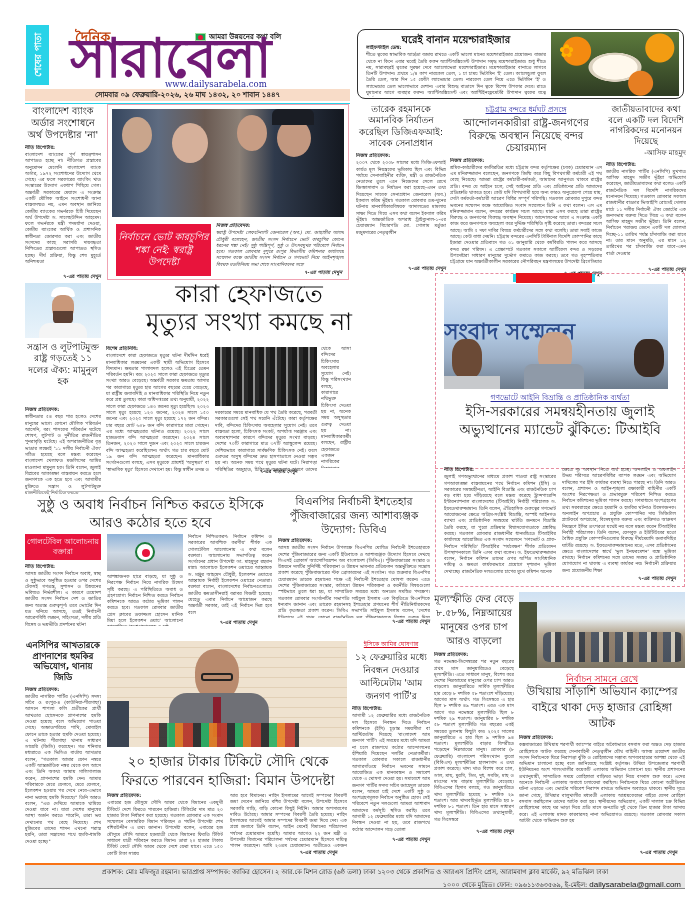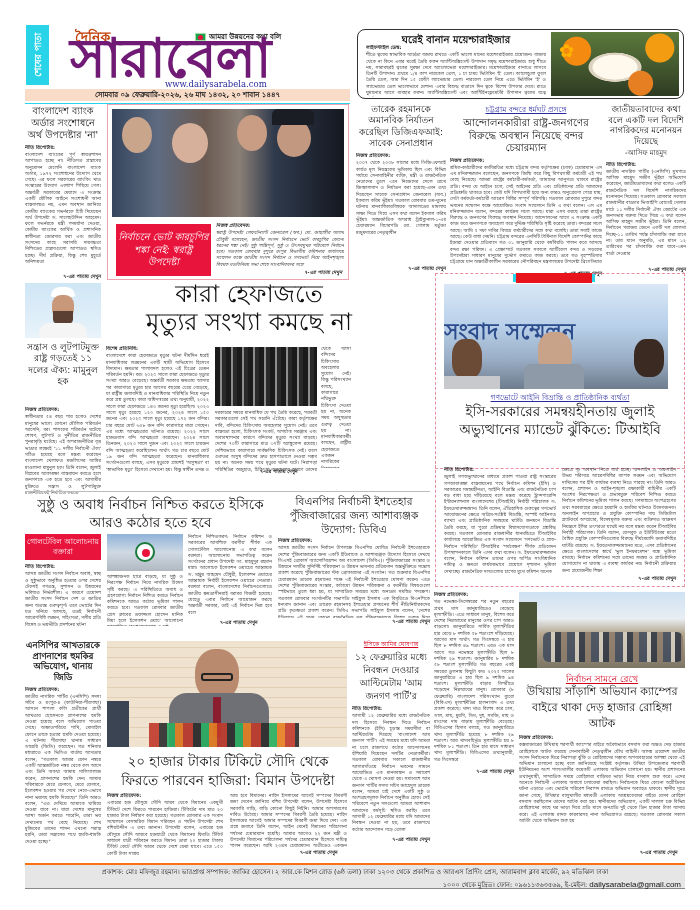--- a/index.html
+++ b/index.html
@@ -92,21 +92,21 @@
   <div class="hl" style="font-size:10px;margin:1px 0 3px;text-align:center;">আন্দোলনকারীরা রাষ্ট্র-জনগণের বিরুদ্ধে অবস্থান নিয়েছে বন্দর চেয়ারম্যান</div>
   <div class="body-text" style="height:112px;">
     <span class="byline">নিজস্ব প্রতিবেদক:</span>
     <span>শ্রমিক-কর্মচারীদের কর্মবিরতির মধ্যে চট্টগ্রাম বন্দর কর্তৃপক্ষের (চবক) চেয়ারম্যান এস এম মনিরুজ্জামান বলেছেন, জনগণকে জিম্মি করে কিছু বিপথগামী কর্মচারী এই পথ বেছে নিয়েছে। আমরা রাষ্ট্রের কর্মচারী-কর্মকর্তা, আমাদের আনুগত্য থাকবে রাষ্ট্রের প্রতি। বন্দর যে আইনে চলে, সেই আইনের প্রতি এবং প্রতিষ্ঠানের প্রতি আমাদের প্রতিশ্রুতি থাকতে হবে। কেউ যদি বিপথগামী হয়ে অন্য কারও অনুপ্রেরণা পেয়ে যায়, সেটা কর্মকর্তা-কর্মচারী আচরণ বিধির সম্পূর্ণ পরিপন্থি। গতকাল রোববার দুপুরে বন্দর ভবনের সম্মেলন কক্ষে আয়োজিত সংবাদ সম্মেলনে তিনি এ কথা বলেন। এস এম মনিরুজ্জামান বলেন, বন্দরের কার্যক্রম সচল আছে। যারা এসব করছে তারা রাষ্ট্রের বিরুদ্ধে ও জনগণের বিরুদ্ধে অবস্থান নিয়েছে। আন্দোলনের আগে এ সংক্রান্ত একটি কাজ করে জনগণকে অবহেলা করে দুর্ভিক্ষ পরিস্থিতি সৃষ্টি করেছে তারা। বন্দরের সচল আছে। আমি ৫ দফা দাবির বিষয়ে কর্মচারীদের সঙ্গে কথা বলেছি। তারা সবাই কাজে আছে। কেউ বাধা দেয়নি। চট্টগ্রাম বন্দরের এনসিটি টার্মিনাল বিদেশি কোম্পানির কাছে ইজারা দেওয়ার প্রতিবাদে গত ৩১ জানুয়ারি থেকে কর্মবিরতি পালন করে আসছে বন্দর রক্ষা পরিষদ। এ প্রেক্ষাপটে গতকাল সকালে আর্টিকেল বন্দর ও সড়কের উপদেষ্টারা সাধারণ মানুষের দুর্ভোগ কমাতে কাজ করছে। তবে গত বৃহস্পতিবার চট্টগ্রামে যান অন্তর্বর্তীকালীন সরকারের নৌপরিবহন মন্ত্রণালয়ের উপদেষ্টা ব্রিগেডিয়ার</span>
   </div>
   <span class="cont">৭-এর পাতায় দেখুন</span>
 </div>
 
 <div class="abs" style="left:606px;top:104px;width:80px;height:176px;">
   <div class="hl" style="font-size:8.5px;">জাতীয়তাবাদের কথা বলে একটি দল বিদেশি নাগরিকদের মনোনয়ন দিয়েছে</div>
-  <div style="text-align:center;font-size:7px;margin-bottom:3px;">-আসিফ মাহমুদ</div>
+  <div style="text-align:right;font-size:7px;margin-bottom:3px;">-আসিফ মাহমুদ</div>
   <div class="body-text" style="height:104px;">
     <span class="byline">নীতি রিপোর্টার:</span>
     <span>জাতীয় নাগরিক পার্টির (এনসিপি) মুখপাত্র আসিফ মাহমুদ সজীব ভূঁইয়া অভিযোগ করেছেন, জাতীয়তাবাদের কথা বলেও একটি রাজনৈতিক দল বিদেশি নাগরিকদের মনোনয়ন দিয়েছে। গতকাল রোববার সকালে রাজধানীর বাড্ডার ভিআইপি রোডেই খেলার মাঠে ১১ দলীয় নির্বাচনী ঐক্য জোটের এক জনসভায় বক্তব্য দিতে গিয়ে এ কথা বলেন আসিফ মাহমুদ সজীব ভূঁইয়া। তিনি বলেন, নির্বাচনে পরাজয় জেনে একটি দল ষোলখা দিচ্ছে-১১ তারিখ পর্যন্ত চাঁদাবাজি করা যাবে না। তার মানে অনুমতি, এর মানে ১২ তারিখের পর চাঁদাবাজি করা যাবে-এমন বার্তা দেওয়ার</span>
   </div>
   <span class="cont">৭-এর পাতায় দেখুন</span>
 </div>
 
 <div class="abs" style="left:25px;top:283px;width:76px;height:200px;">
   <div class="photo" style="width:76px;height:55px;background:linear-gradient(180deg,#cfe6f5,#e9f3fa);position:relative;">
     <div style="position:absolute;left:26px;top:4px;width:24px;height:10px;background:#fff;border-radius:12px 12px 2px 2px;"></div>
@@ -225,20 +225,21 @@
   <div class="kicker" style="font-size:6px;">ইসিকে আমির ঘোষণার</div>
   <div class="hl" style="font-size:9px;line-height:13px;font-weight:normal;margin:1px 0 3px;">১২ ফেব্রুয়ারির মধ্যে নিবন্ধন দেওয়ার আল্টিমেটাম 'আম জনগণ পার্টি'র</div>
   <div class="body-text" style="height:130px;">
     <span class="byline">নীতি রিপোর্টার:</span>
     <span>আগামী ১২ ফেব্রুয়ারির মধ্যে রাজনৈতিক দল হিসেবে নিবন্ধন দিতে নির্বাচন কমিশনকে (ইসি) চূড়ান্ত সময়সীমা বা আল্টিমেটাম দিয়েছে 'বাংলাদেশ আম জনগণ পার্টি'। এই সময়ের মধ্যে যদি আমরা না চলে রাজপথে কঠোর আন্দোলনের হুঁশিয়ারি দিয়েছেন দলটির নেতাকর্মীরা। গতকাল রোববার সকালে রাজধানীর আগারগাঁওয়ে নির্বাচন ভবনের সামনে আয়োজিত এক মানববন্ধন ও সমাবেশ থেকে এ ঘোষণা দেওয়া হয়। সমাবেশে আম জনগণ পার্টির সদস্য সচিব জাহেদুল তারেক বলেন, আমরা চাই দেশে একটি সুষ্ঠু ও অংশগ্রহণমূলক নির্বাচন অনুষ্ঠিত হোক। সেই পরিবেশে নতুন দলগুলো আমরা আশাবাদ আমাদের কর্মসূচি স্থগিত করছি। তবে আগামী ১২ ফেব্রুয়ারির মধ্যে যদি আমাদের নিবন্ধন দেওয়া না হয়, তবে রাজপথে কঠোর আন্দোলন গড়ে তোলা</span>
   </div>
   <span class="cont">৭-এর পাতায় দেখুন</span>
 </div>
 
 <div class="abs" style="left:434px;top:592px;width:80px;height:266px;">
+  <div class="hl" style="font-size:9.5px;line-height:14px;font-weight:normal;margin-bottom:4px;">মূল্যস্ফীতি ফের বেড়ে ৮.৫৮%, নিম্নআয়ের মানুষের ওপর চাপ আরও বাড়লো</div>
   <div class="body-text" style="height:176px;">
     <span class="byline">নিজস্ব প্রতিবেদক:</span>
     <span>গত নভেম্বর-ডিসেম্বরের পর নতুন বছরের প্রথম মাস জানুয়ারিতেও বেড়েছে মূল্যস্ফীতি। এতে সাধারণ মানুষ, বিশেষ করে দেশের নিম্নআয়ের মানুষের ওপর চাপ আরও বাড়লো। জানুয়ারিতে সার্বিক মূল্যস্ফীতির হার বেড়ে ৮ দশমিক ৫৮ শতাংশে দাঁড়িয়েছে। আগের মাস অর্থাৎ গত ডিসেম্বরে এ হার ছিল ৮ দশমিক ৪৯ শতাংশ। এরও এক মাস আগে গত নভেম্বরে মূল্যস্ফীতি ছিল ৮ দশমিক ২৯ শতাংশ। জানুয়ারির ৮ দশমিক ৫৮ শতাংশ মূল্যস্ফীতি গত বছরের একই সময়ের তুলনায় কিছুটা কম। ২০২৫ সালের জানুয়ারিতে এ হার ছিল ৯ দশমিক ৯৪ শতাংশ। মূল্যস্ফীতি বাড়ার বিপরীতে পড়েছেন নিম্নআয়ের মানুষ। রোববার (৮ ফেব্রুয়ারি) বাংলাদেশ পরিসংখ্যান ব্যুরো (বিবিএস) মূল্যস্ফীতির হালনাগাদ এ তথ্য প্রকাশ করেছে। খাদ্য খাত বিশেষ করে চাল, ডাল, মাছ, মুরগি, ডিম, দুধ, সবজি, মাছ ও মাংসের দাম বাড়ায় মূল্যস্ফীতি বেড়েছে। বিবিএসের হিসাব বলছে, গত জানুয়ারিতে খাদ্য মূল্যস্ফীতি হয়েছে ৮ দশমিক ২৯ শতাংশ। আর খাদ্যবহির্ভূত মূল্যস্ফীতি হয় ৮ দশমিক ৮১ শতাংশ। তিন হার মাসে সাধারণ খাদ্য মূল্যস্ফীতি। বিবিএসের তথ্যানুযায়ী, গত ডিসেম্বরে</span>
   </div>
   <span class="cont">৭-এর পাতায় দেখুন</span>
 </div>
 
 <div class="abs photo" style="left:519px;top:592px;width:166px;height:76px;background:linear-gradient(180deg,#cfe1f3 0%,#e8eef2 35%,#b5a68f 55%,#7d7564 100%);">
   <div style="position:absolute;left:0;top:10px;width:18px;height:66px;background:#4a5238;"></div>
   <div style="position:absolute;left:24px;top:40px;width:140px;height:30px;background:repeating-linear-gradient(90deg,#3e4a5c 0 8px,#d8d2c4 8px 12px,#2b3340 12px 18px,#8c7b6a 18px 24px);opacity:.85;border-radius:6px;"></div>

